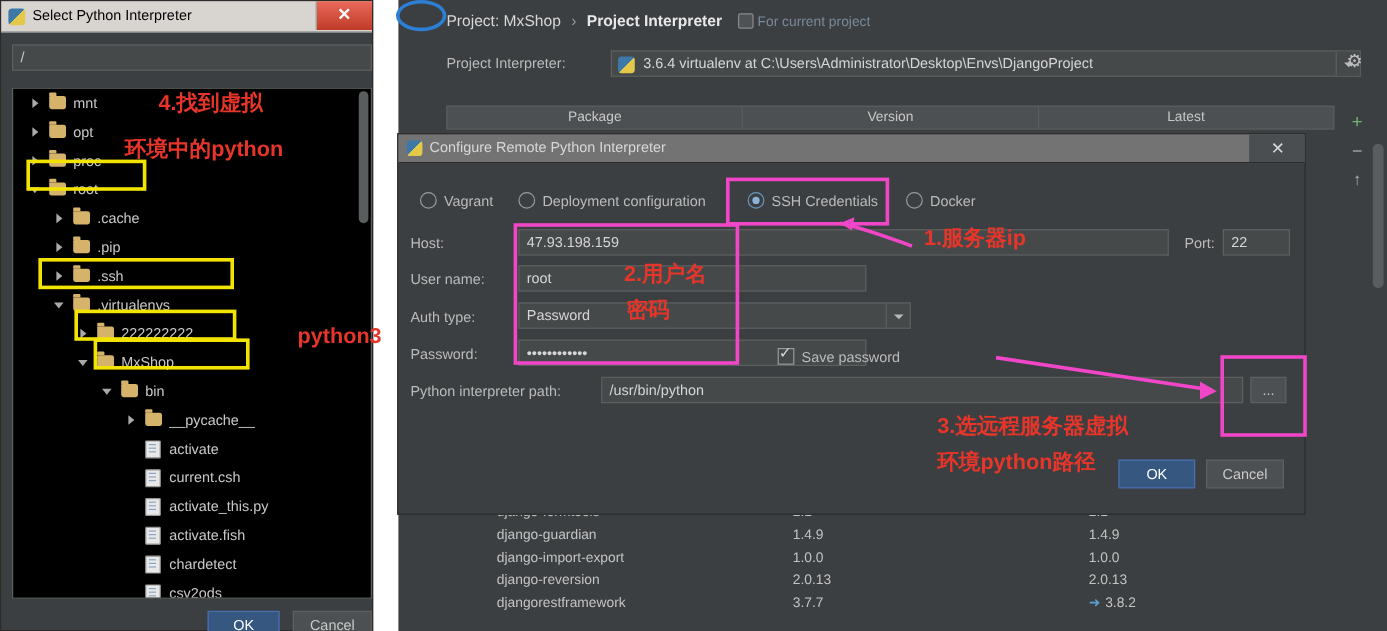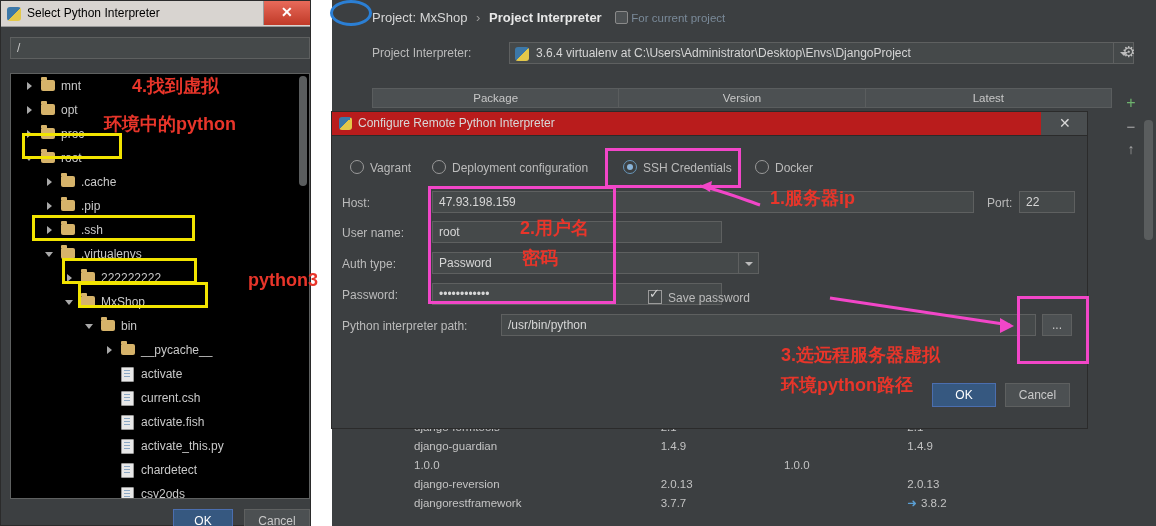--- a/index.html
+++ b/index.html
@@ -109,21 +109,21 @@
   #sd-cancel{
     position:absolute;left:243px;top:508px;width:66px;height:24px;background:#4c5052;
     border:1px solid #5e6060;color:#c9c9c9;font-size:12px;text-align:center;line-height:22px;box-sizing:border-box;
   }
   
   #remote-dialog{
     position:absolute;left:331px;top:111px;width:757px;height:318px;
     background:#3c3f41;border:1px solid #2b2b2b;box-sizing:border-box;
   }
   #rd-title{
-    position:absolute;left:0;top:0;width:100%;height:24px;background:#b91c1c;
+    position:absolute;left:0;top:0;width:100%;height:24px;background:#737373;
     border-bottom:1px solid #2b2b2b;box-sizing:border-box;
   }
   #rd-title .t{position:absolute;left:26px;top:4px;font-size:12px;color:#d8d8d8;}
   #rd-title .icon{
     position:absolute;left:7px;top:5px;width:13px;height:13px;border-radius:3px;
     background:linear-gradient(135deg,#3c78a8 50%,#e3c84a 50%);
   }
   #rd-close{position:absolute;right:0;top:0;width:46px;height:23px;background:#4a4e50;}
   #rd-close .x{position:absolute;left:18px;top:3px;color:#d8d8d8;font-size:14px;}
   .radio-row{position:absolute;left:10px;top:46px;width:740px;height:20px;}
@@ -198,20 +198,21 @@
         <div>django-formtools</div>
         <div>2.1</div>
         <div class="latest">2.1</div>
       </div>
       <div class="pkg-row">
         <div>django-guardian</div>
         <div>1.4.9</div>
         <div class="latest">1.4.9</div>
       </div>
       <div class="pkg-row">
+        <div>django-import-export</div>
         <div>1.0.0</div>
         <div class="latest">1.0.0</div>
       </div>
       <div class="pkg-row">
         <div>django-reversion</div>
         <div>2.0.13</div>
         <div class="latest">2.0.13</div>
       </div>
       <div class="pkg-row">
         <div>djangorestframework</div>
@@ -306,25 +307,25 @@
         <div class="tnode">
           <span class="file" style="left: 110px;"></span>
           <span class="lbl" style="left: 130px;">activate</span>
         </div>
         <div class="tnode">
           <span class="file" style="left: 110px;"></span>
           <span class="lbl" style="left: 130px;">current.csh</span>
         </div>
         <div class="tnode">
           <span class="file" style="left: 110px;"></span>
+          <span class="lbl" style="left: 130px;">activate_this.py</span>
+        </div>
+        <div class="tnode">
+          <span class="file" style="left: 110px;"></span>
           <span class="lbl" style="left: 130px;">activate.fish</span>
-        </div>
-        <div class="tnode">
-          <span class="file" style="left: 110px;"></span>
-          <span class="lbl" style="left: 130px;">activate_this.py</span>
         </div>
         <div class="tnode">
           <span class="file" style="left: 110px;"></span>
           <span class="lbl" style="left: 130px;">chardetect</span>
         </div>
         <div class="tnode">
           <span class="file" style="left: 110px;"></span>
           <span class="lbl" style="left: 130px;">csv2ods</span>
         </div>
       </div>

